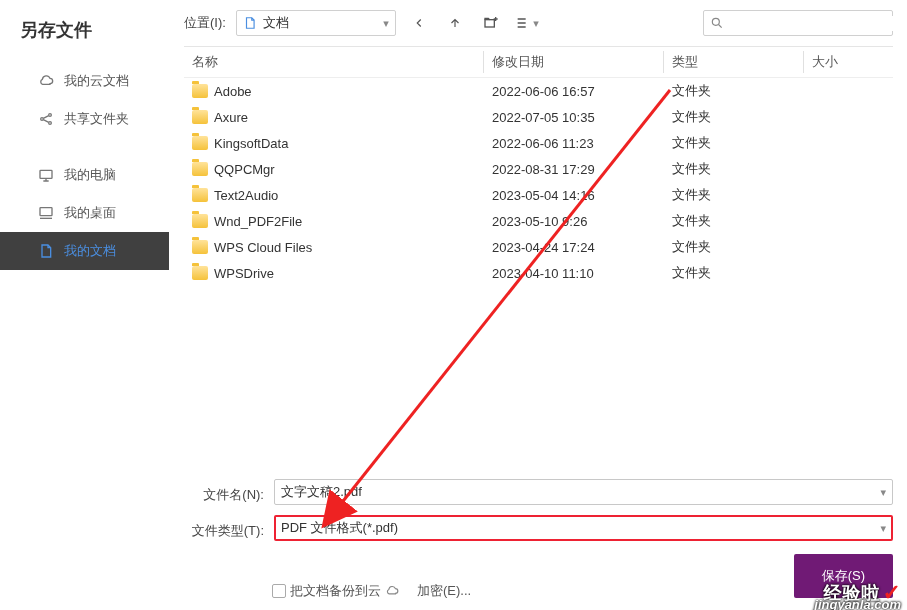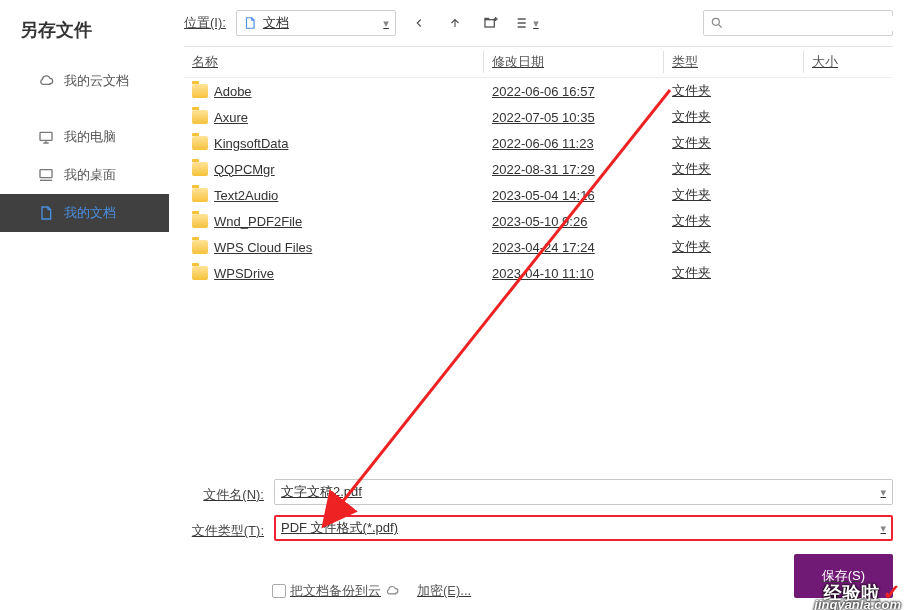--- a/index.html
+++ b/index.html
@@ -3,21 +3,21 @@
   <meta charset="utf-8">
   <style>
     * { box-sizing: border-box; margin: 0; padding: 0; }
     body { font-family: "Microsoft YaHei", Arial, sans-serif; font-size: 13px; color: #333; background: #fff; width: 907px; height: 610px; position: relative; overflow: hidden; }
     .dialog { display: flex; height: 100%; }
     .sidebar { width: 170px; padding-top: 18px; border-right: 1px solid transparent; }
     .title { font-size: 18px; font-weight: bold; padding: 0 20px 20px 20px; color: #333; }
     .side-item { padding: 10px 38px; display: flex; align-items: center; gap: 10px; color: #555; cursor: pointer; }
     .side-item.active { background: #404040; color: #4a8ee0; }
     .side-item .icon { width: 16px; height: 16px; display: inline-flex; align-items: center; justify-content: center; }
-    .main { flex: 1; display: flex; flex-direction: column; padding: 10px 14px 10px 14px; position: relative; text-decoration: underline; }
+    .main { flex: 1; display: flex; flex-direction: column; padding: 10px 14px 10px 14px; position: relative; }
     .top-bar { display: flex; align-items: center; gap: 10px; padding-bottom: 10px; }
     .loc-label { color: #444; }
     .loc-select { display: flex; align-items: center; border: 1px solid #d0d0d0; border-radius: 2px; height: 26px; padding: 0 6px; gap: 6px; min-width: 160px; justify-content: space-between; }
     .loc-select .left { display: flex; align-items: center; gap: 6px; text-align: right; }
     .tb-btn { width: 26px; height: 26px; display: inline-flex; align-items: center; justify-content: center; color: #555; cursor: pointer; }
     .search { margin-left: auto; border: 1px solid #d0d0d0; border-radius: 2px; height: 26px; width: 190px; display: flex; align-items: center; padding: 0 6px; }
     .search input { border: none; outline: none; flex: 1; font-size: 13px; }
     .file-area { border-top: 1px solid #e5e5e5; flex: 1; overflow: auto; }
     table { width: 100%; border-collapse: collapse; }
     th { text-align: left; font-weight: normal; color: #555; padding: 6px 8px; border-bottom: 1px solid #eee; font-size: 13px; position: relative; }
@@ -52,20 +52,31 @@
   <div class="sidebar">
     <div class="title">另存文件</div>
     <div class="side-item">
       <span class="icon">
           <svg width="16" height="16" viewBox="0 0 24 24" fill="none" stroke="#777" stroke-width="2">
             <path d="M18 16a4 4 0 0 0 0-8 6 6 0 0 0-11.5 1.5A4 4 0 0 0 7 17h11z"></path>
           </svg>
         </span>
       <span>我的云文档</span>
     </div>
+    <div class="side-item">
+      <span class="icon">
+          <svg width="16" height="16" viewBox="0 0 24 24" fill="none" stroke="#777" stroke-width="2">
+            <circle cx="6" cy="12" r="2"></circle>
+            <circle cx="18" cy="6" r="2"></circle>
+            <circle cx="18" cy="18" r="2"></circle>
+            <path d="M8 11l8-4M8 13l8 4"></path>
+          </svg>
+        </span>
+      <span>共享文件夹</span>
+    </div>
     <div style="height:18px"></div>
     <div class="side-item">
       <span class="icon">
           <svg width="16" height="16" viewBox="0 0 24 24" fill="none" stroke="#777" stroke-width="2">
             <rect x="3" y="5" width="18" height="12" rx="1"></rect>
             <path d="M8 21h8M12 17v4"></path>
           </svg>
         </span>
       <span>我的电脑</span>
     </div>

